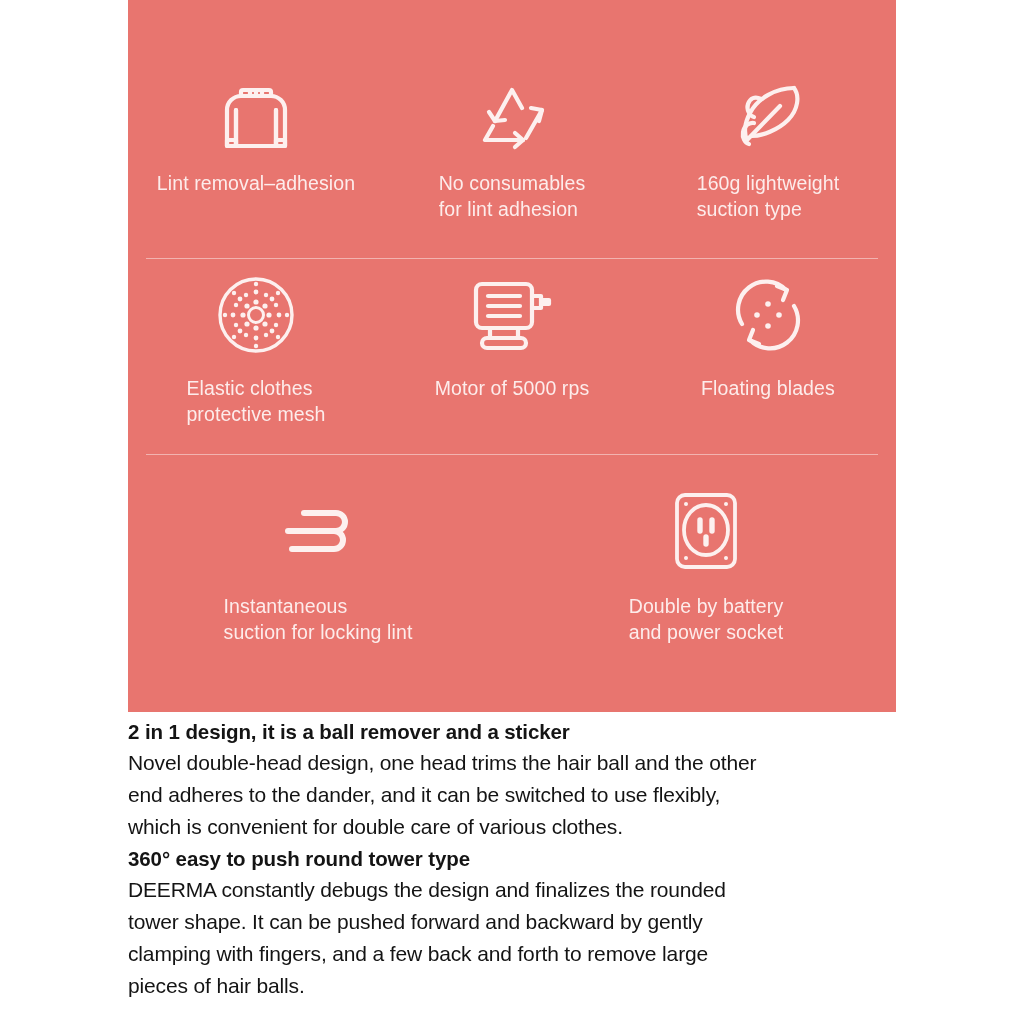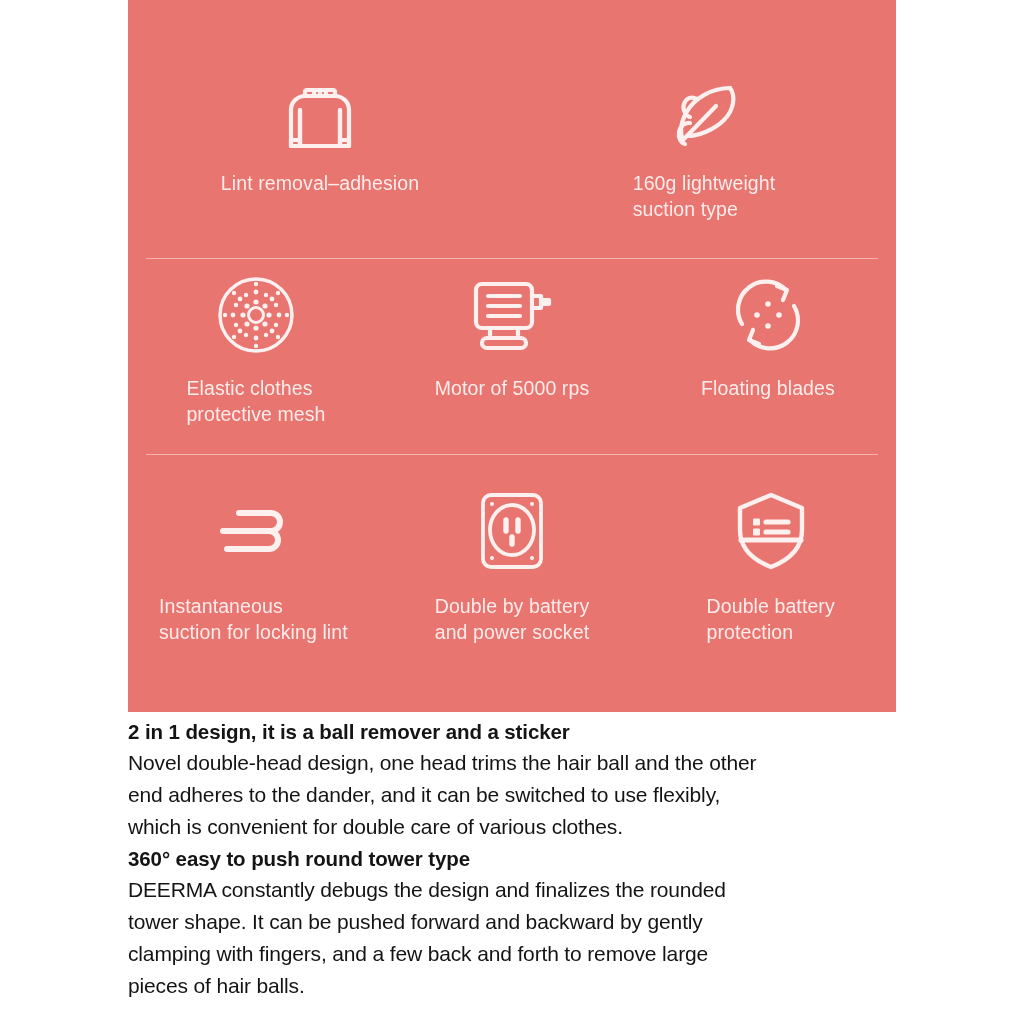--- a/index.html
+++ b/index.html
@@ -140,20 +140,37 @@
             <path d="M22 20 h30 a14 14 0 0 1 14 14 v36 h-9 v-36"></path>
             <path d="M22 20 a14 14 0 0 0 -14 14 v36 h9 v-36"></path>
             <path d="M17 34 v36 h40 v-36"></path>
             <path d="M8 64 h9 v6 h-9 Z"></path>
             <path d="M57 64 h9 v6 h-9 Z"></path>
           </svg>
         </div>
         <div class="feature-label">Lint removal–adhesion</div>
       </div>
 
+      <div class="feature-cell">
+        <div class="feature-icon">
+          <svg width="78" height="72" viewBox="0 0 78 72" fill="none" stroke="#fdf0ef" stroke-width="4.2" stroke-linecap="round" stroke-linejoin="round">
+
+            <path d="M22 41 L39 10 L49 28"></path>
+            <path d="M22 41 L16 32 M22 41 L32 40"></path>
+
+            <path d="M53 58 L69 30 L58 28"></path>
+            <path d="M69 30 L66 41"></path>
+
+            <path d="M20 46 L12 60 L50 60"></path>
+            <path d="M50 60 L42 53 M50 60 L42 67"></path>
+          </svg>
+        </div>
+        <div class="feature-label">No consumables
+for lint adhesion</div>
+      </div>
 
       <div class="feature-cell">
         <div class="feature-icon">
           <svg width="80" height="76" viewBox="0 0 80 76" fill="none" stroke="#fdf0ef" stroke-width="4.2" stroke-linecap="round" stroke-linejoin="round">
             <path d="M66 10 C48 10 30 20 22 35 C16 46 16 56 19 62"></path>
             <path d="M66 10 C72 18 70 32 60 42 C50 52 34 58 24 58"></path>
             <path d="M19 62 L52 28"></path>
             <path d="M33 21 C27 18 22 20 20 26 C18 32 22 38 26 39"></path>
             <path d="M26 45 C21 44 16 48 15 54 C14 60 17 65 21 66"></path>
           </svg>
@@ -279,36 +296,20 @@
               <circle cx="57" cy="14" r="2"></circle>
               <circle cx="17" cy="68" r="2"></circle>
               <circle cx="57" cy="68" r="2"></circle>
             </g>
           </svg>
         </div>
         <div class="feature-label">Double by battery
 and power socket</div>
       </div>
 
-      <div class="feature-cell">
-        <div class="feature-icon">
-          <svg width="78" height="82" viewBox="0 0 78 82" fill="none" stroke="#fdf0ef" stroke-width="4.4" stroke-linecap="round" stroke-linejoin="round">
-            <path d="M39 5 L70 18 V40 C70 58 57 70 39 77 C21 70 8 58 8 40 V18 Z"></path>
-            <line x1="9" y1="50" x2="69" y2="50" stroke-width="5.2"></line>
-            <line x1="34" y1="32" x2="56" y2="32" stroke-width="5.2"></line>
-            <line x1="34" y1="42" x2="56" y2="42" stroke-width="5.2"></line>
-            <g fill="#fdf0ef" stroke="none">
-              <rect x="21" y="28.5" width="7" height="7" rx="1.2"></rect>
-              <rect x="21" y="38.5" width="7" height="7" rx="1.2"></rect>
-            </g>
-          </svg>
-        </div>
-        <div class="feature-label">Double battery
-protection</div>
-      </div>
     </div>
   </div>
 
   <div class="description">
     <div class="desc-group">
       <p class="desc-heading">2 in 1 design, it is a ball remover and a sticker</p>
       <p class="desc-body">Novel double-head design, one head trims the hair ball and the other
 end adheres to the dander, and it can be switched to use flexibly,
 which is convenient for double care of various clothes.</p>
     </div>

